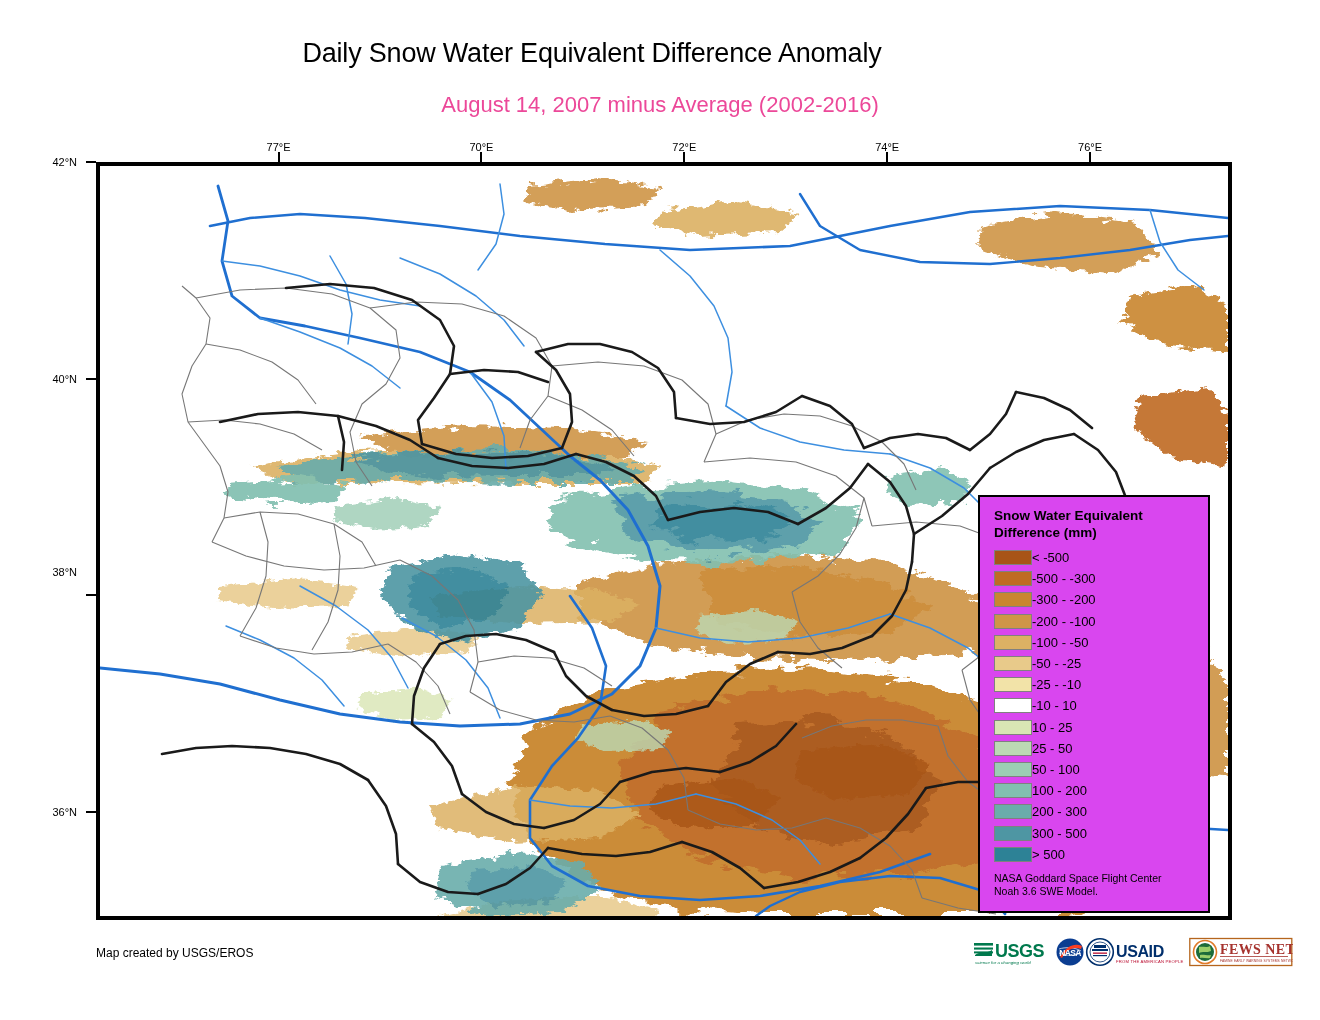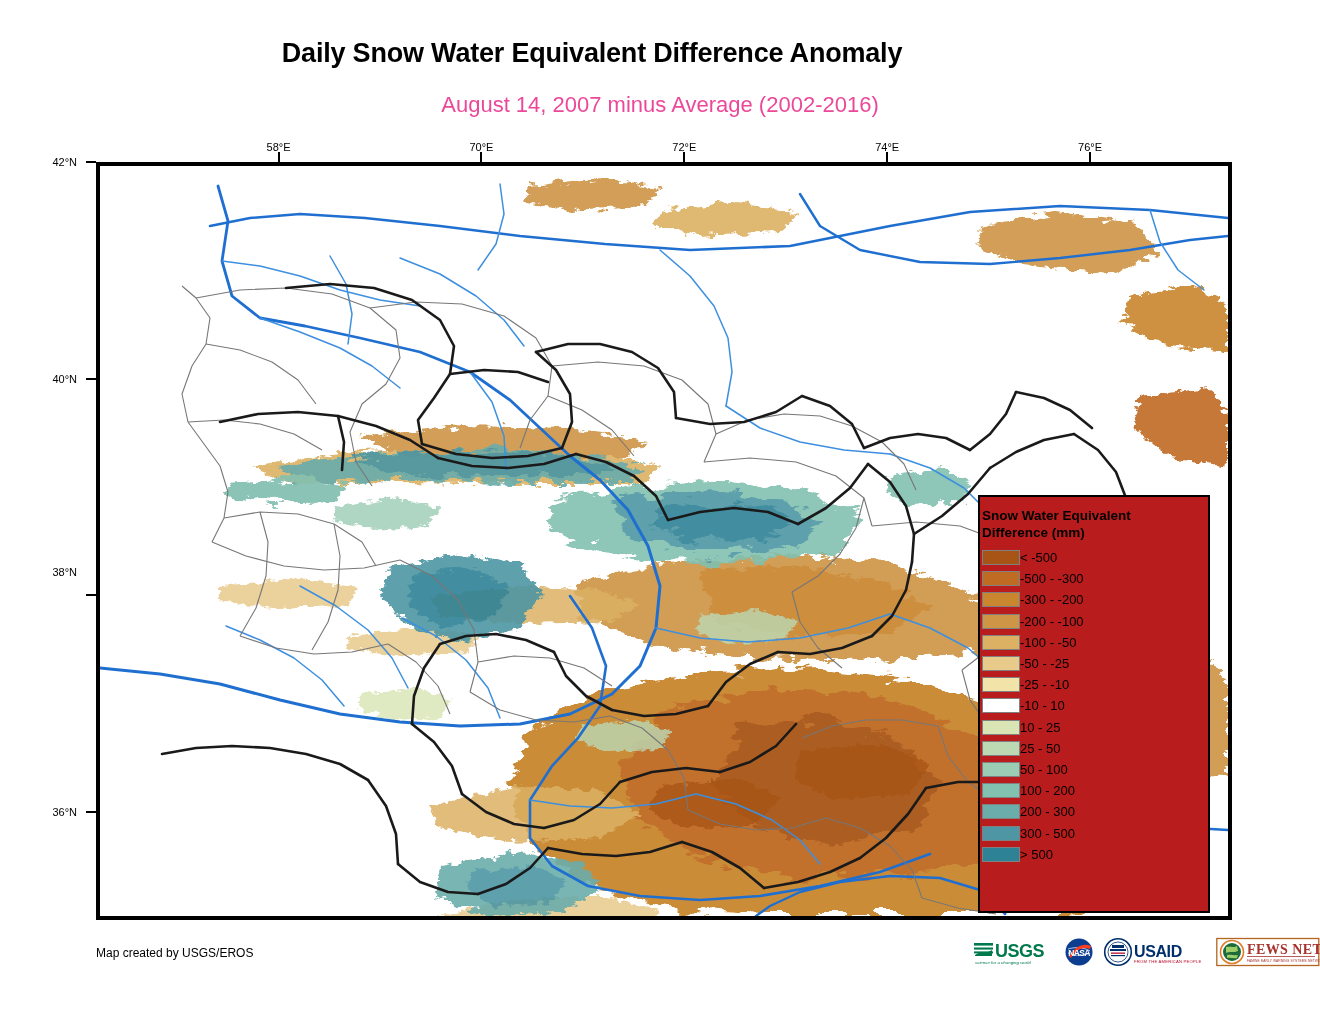--- a/index.html
+++ b/index.html
@@ -2,21 +2,21 @@
 <html><head>
 <meta charset="utf-8">
 <style>
   html,body{margin:0;padding:0;background:#ffffff;}
   body{width:1320px;height:1020px;position:relative;
        font-family:"Liberation Sans", sans-serif;
        -webkit-font-smoothing:antialiased;overflow:hidden;}
 
   
   #title{position:absolute;left:0;top:38px;width:1184px;text-align:center;
-         font-size:27px;font-weight:bold;color:#000;letter-spacing:-0.2px;}
+         font-size:27px;font-weight:normal;color:#000;letter-spacing:-0.2px;}
   #subtitle{position:absolute;left:0;top:92px;width:1320px;text-align:center;
             font-size:22px;font-weight:normal;color:#ec4899;}
 
   
   #map-frame{position:absolute;left:96px;top:162px;width:1136px;height:758px;
              border:4px solid #000;box-sizing:border-box;background:#fff;
              overflow:hidden;}
   #map-svg{position:absolute;left:0;top:0;width:100%;height:100%;display:block;}
 
   
@@ -24,44 +24,44 @@
              top:141px;white-space:nowrap;}
   .lon-tick{position:absolute;width:2px;height:10px;background:#000;top:152px;
             transform:translateX(-50%);}
   .lat-label{position:absolute;font-size:11px;color:#000;right:1243px;
              transform:translateY(-50%);white-space:nowrap;text-align:right;}
   .lat-tick{position:absolute;width:10px;height:2px;background:#000;left:86px;
             transform:translateY(-50%);}
 
   
   #legend{position:absolute;left:978px;top:495px;width:232px;height:418px;
-          background:#b91c1c;border:2px solid #000;box-sizing:border-box;
-          padding:10px 0 0 2px;}
+          background:#d946ef;border:2px solid #000;box-sizing:border-box;
+          padding:10px 0 0 14px;}
   #legend-title{font-size:13.5px;font-weight:bold;color:#000;line-height:17px;
                 margin-bottom:6px;width:200px;}
   .legend-row{display:flex;align-items:center;height:21.2px;}
   .legend-swatch{width:38px;height:15px;border:1.5px solid #808080;
                  box-sizing:border-box;flex:0 0 auto;}
   .legend-label{font-size:13px;color:#000;margin-left:0;white-space:nowrap;}
   #legend-note{font-size:10.5px;color:#000;line-height:13px;margin-top:7px;}
 
   
   #credit{position:absolute;left:96px;top:946px;font-size:12px;color:#000;}
   #logos{position:absolute;left:973px;top:934px;height:36px;
-         display:flex;align-items:center;gap:9px;}
+         display:flex;align-items:center;}
   .logo{height:34px;display:flex;align-items:center;}
 </style>
 </head>
 <body>
 
 <div id="title">Daily Snow Water Equivalent Difference Anomaly</div>
 <div id="subtitle">August 14, 2007 minus Average (2002-2016)</div>
 
 <div id="lon-axis">
-    <div class="lon-label" style="left: 278.571px;">58°E</div>
+    <div class="lon-label" style="left: 278.571px;">77°E</div>
     <div class="lon-tick" style="left: 278.571px;"></div>
     <div class="lon-label" style="left: 481.429px;">70°E</div>
     <div class="lon-tick" style="left: 481.429px;"></div>
     <div class="lon-label" style="left: 684.286px;">72°E</div>
     <div class="lon-tick" style="left: 684.286px;"></div>
     <div class="lon-label" style="left: 887.143px;">74°E</div>
     <div class="lon-tick" style="left: 887.143px;"></div>
     <div class="lon-label" style="left: 1090px;">76°E</div>
     <div class="lon-tick" style="left: 1090px;"></div>
   </div>
@@ -399,20 +399,24 @@
       </div>
       <div class="legend-row">
         <div class="legend-swatch" style="background: rgb(78, 150, 163);"></div>
         <div class="legend-label">300 - 500</div>
       </div>
       <div class="legend-row">
         <div class="legend-swatch" style="background: rgb(45, 130, 150);"></div>
         <div class="legend-label">&gt; 500</div>
       </div>
     </div>
+  <div id="legend-note">
+    <div>NASA Goddard Space Flight Center</div>
+    <div>Noah 3.6 SWE Model.</div>
+  </div>
 </div>
 
 <div id="credit">Map created by USGS/EROS</div>
 
 <div id="logos">
 
   <div class="logo">
     <svg width="82" height="30" viewBox="0 0 82 30">
       <g fill="#00794d">
         <path d="M1,6 L20,6 L20,8.6 L1,8.6 Z"></path>

